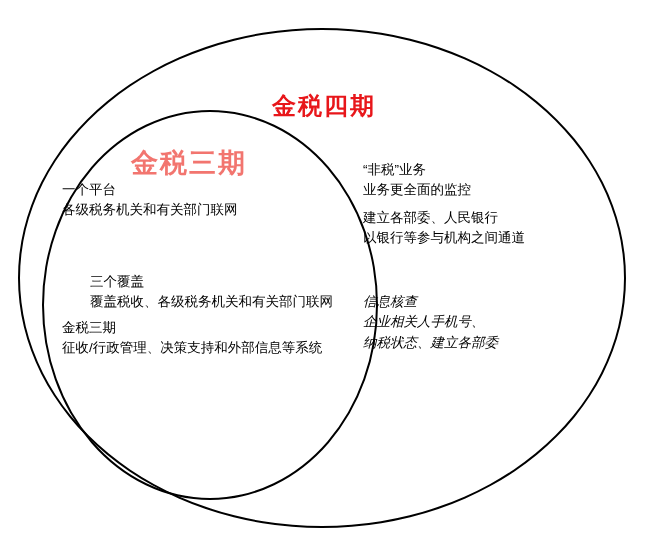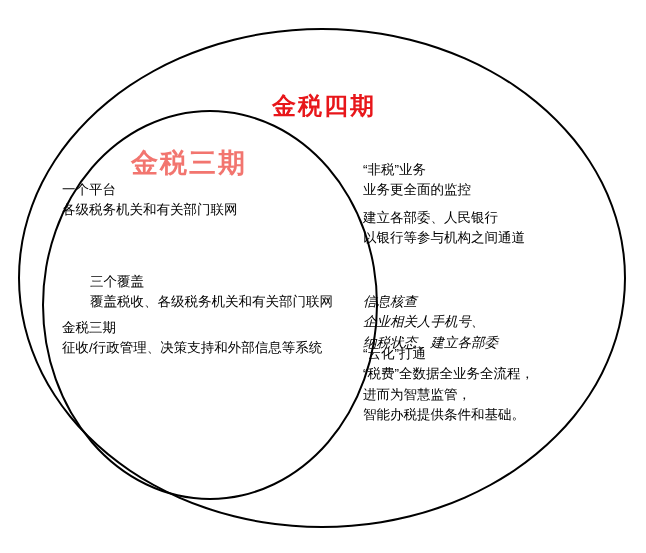--- a/index.html
+++ b/index.html
@@ -111,20 +111,14 @@
   </div>
   <div class="block" id="outer-b1">
     <span class="ln">建立各部委、人民银行</span>
     <span class="ln">以银行等参与机构之间通道</span>
   </div>
   <div class="block" id="outer-b2">
     <span class="hd">信息核查</span>
     <span class="ln">企业相关人手机号、</span>
     <span class="ln">纳税状态、建立各部委</span>
   </div>
-  <div class="block" id="outer-b3">
-    <span class="hd">“云化”打通</span>
-    <span class="ln">“税费”全数据全业务全流程，</span>
-    <span class="ln">进而为智慧监管，</span>
-    <span class="ln">智能办税提供条件和基础。</span>
-  </div>
 
 </div>
 
 </body></html>

